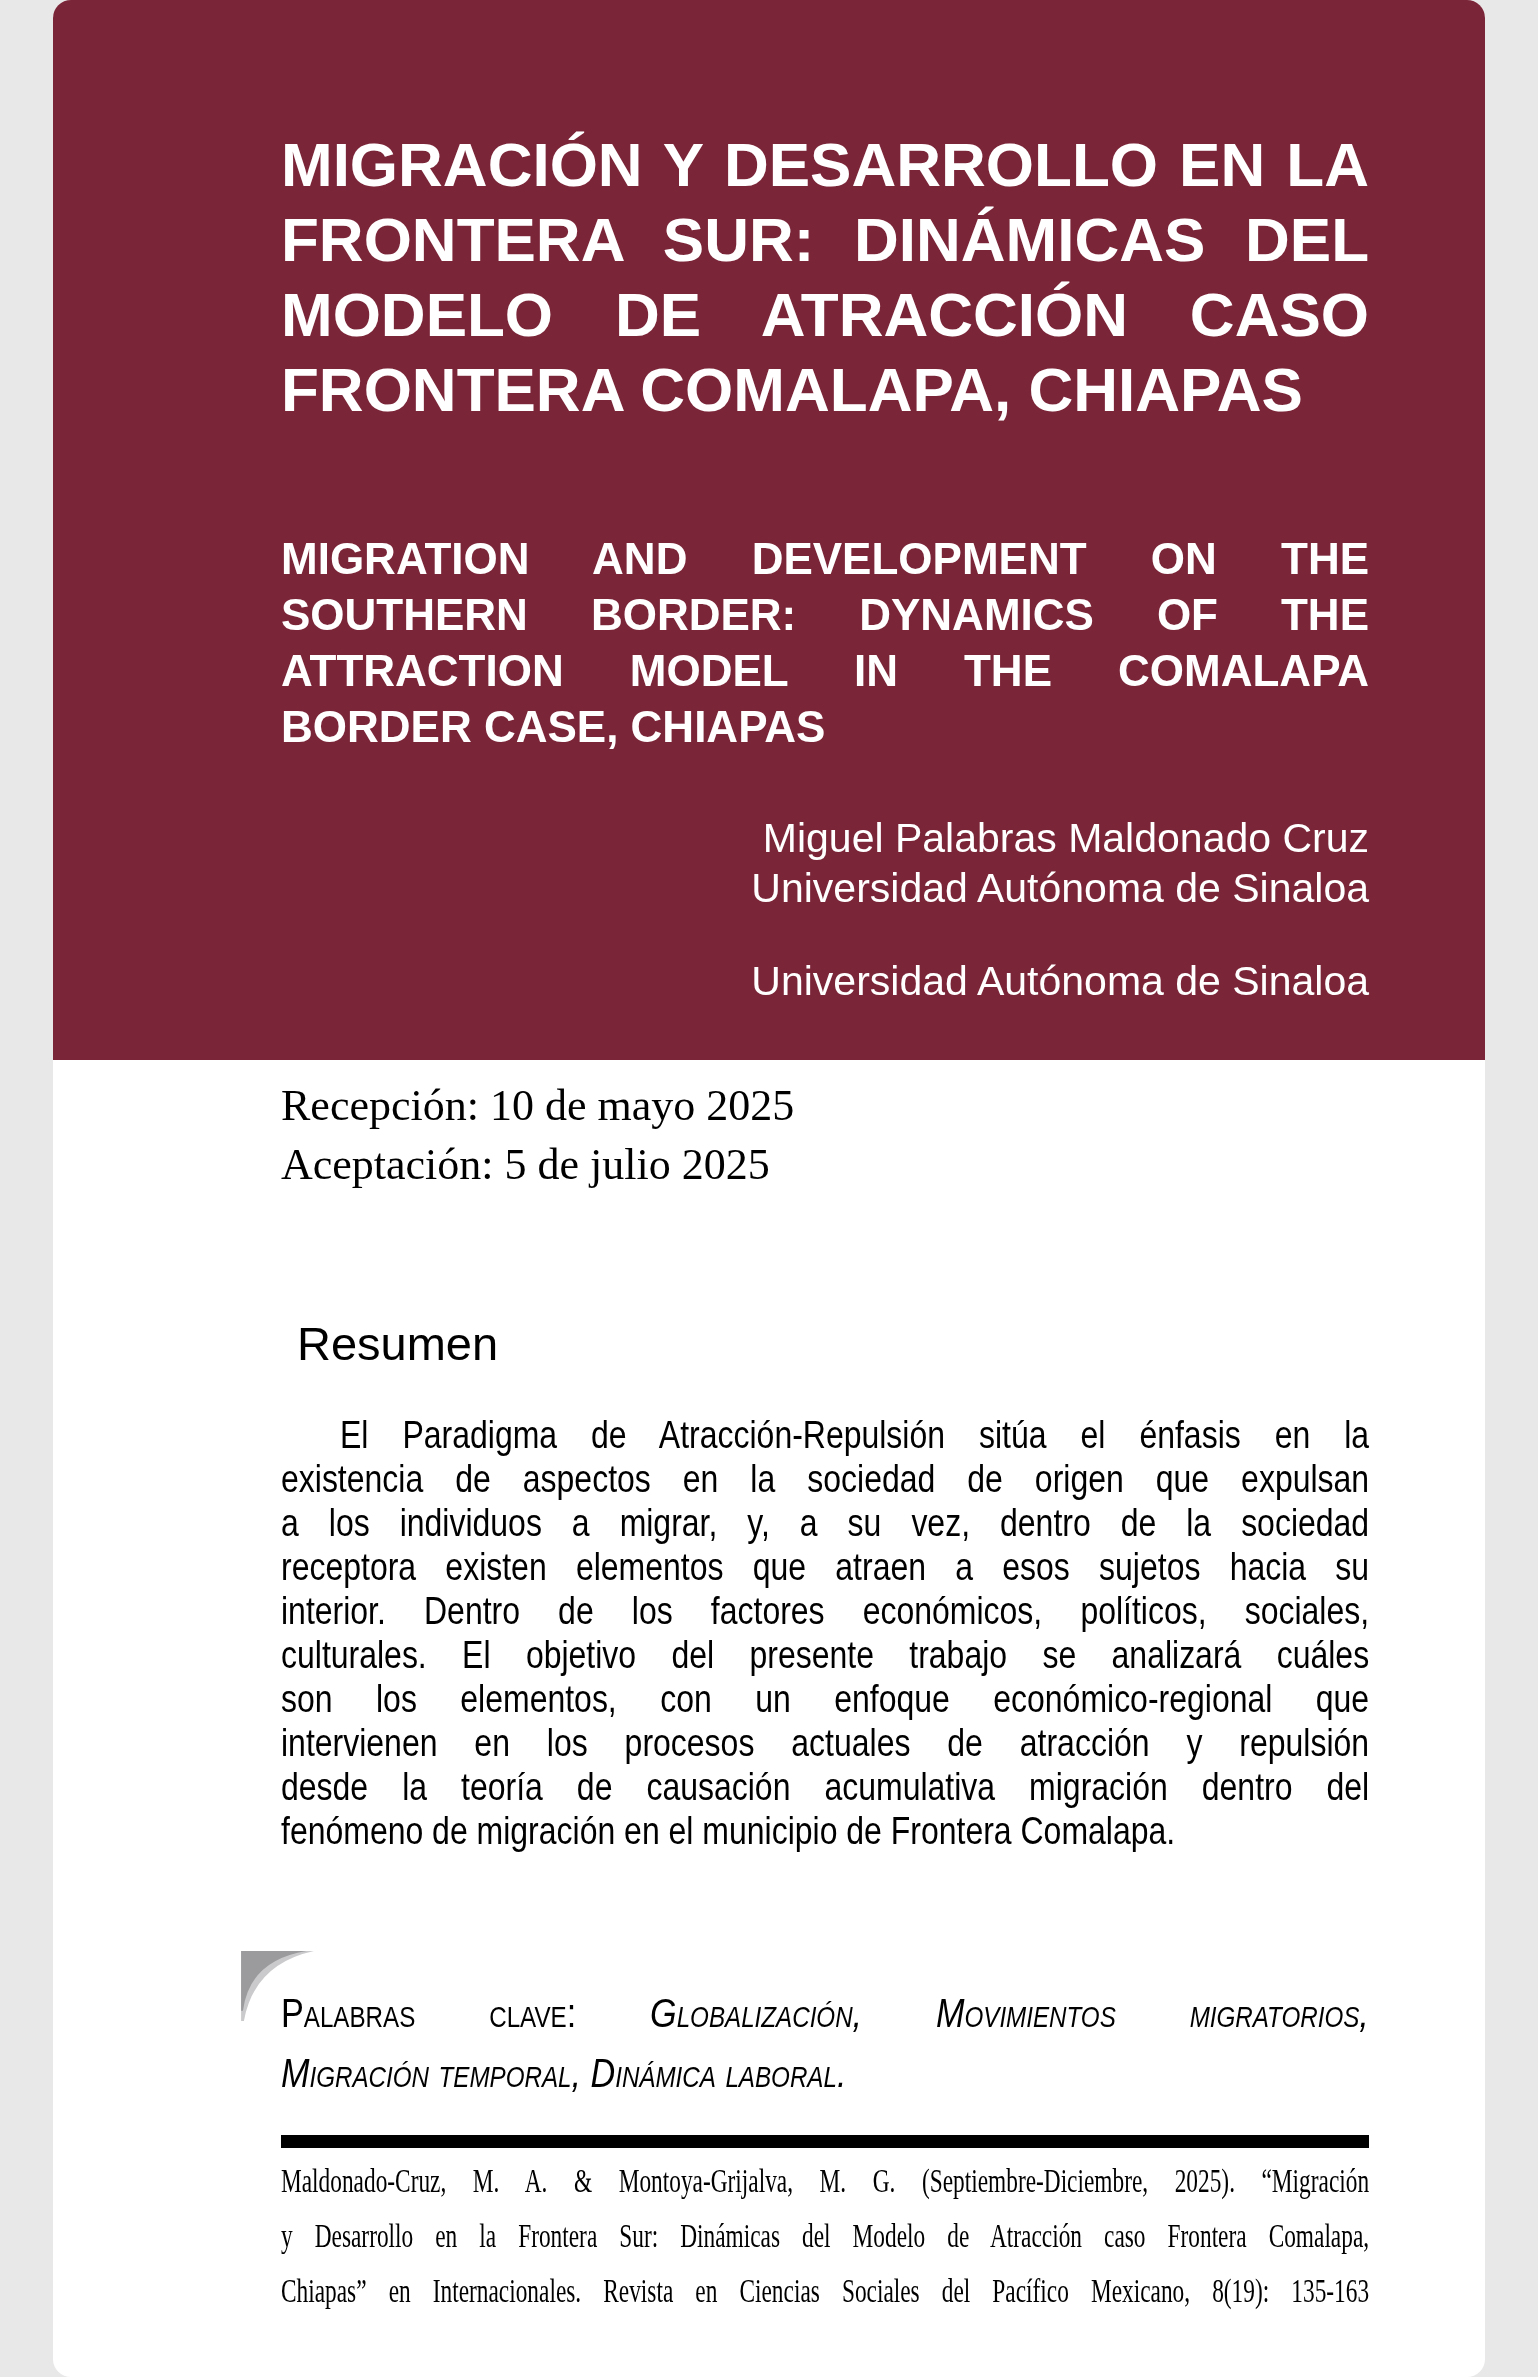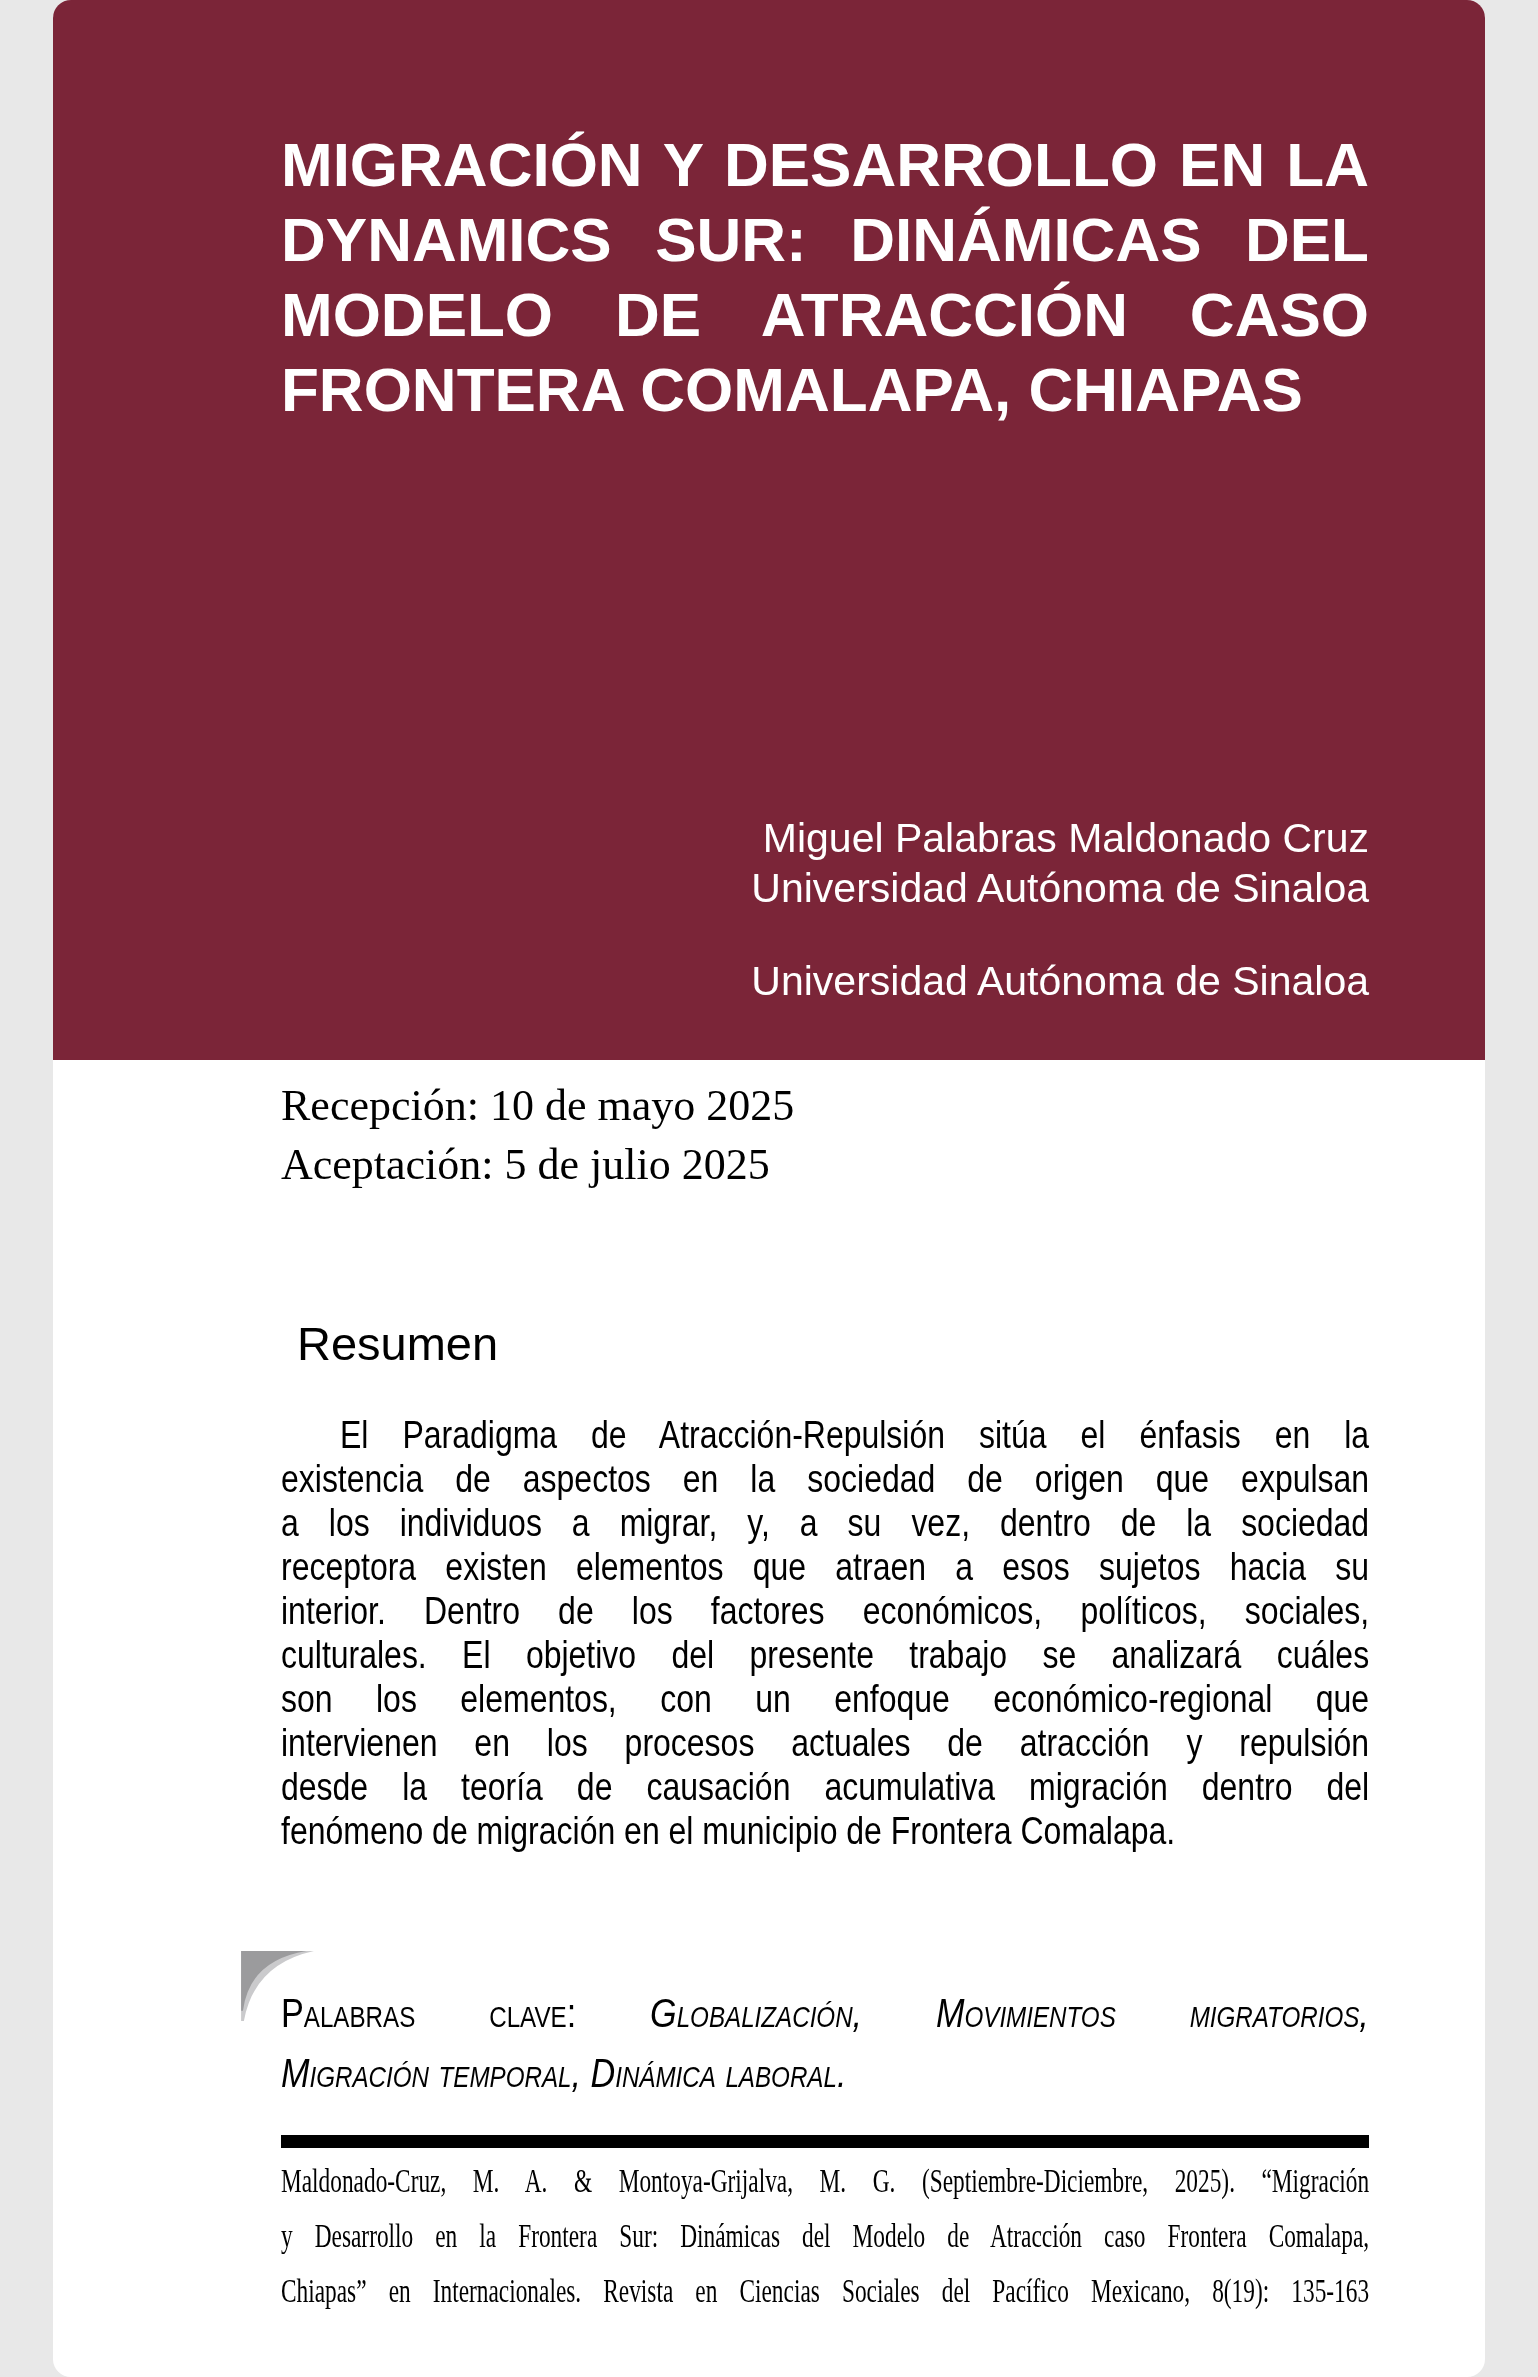--- a/index.html
+++ b/index.html
@@ -140,25 +140,31 @@
 </style>
 </head>
 <body>
 
 <div class="page">
 
   <div class="banner"></div>
 
   <section class="title-es">
     <div class="jline">MIGRACIÓN Y DESARROLLO EN LA</div>
-    <div class="jline">DYNAMICS SUR: DINÁMICAS DEL</div>
+    <div class="jline">FRONTERA SUR: DINÁMICAS DEL</div>
     <div class="jline">MODELO DE ATRACCIÓN CASO</div>
     <div class="jline last">FRONTERA COMALAPA, CHIAPAS</div>
   </section>
 
+  <section class="title-en">
+    <div class="jline">MIGRATION AND DEVELOPMENT ON THE</div>
+    <div class="jline">SOUTHERN BORDER: DYNAMICS OF THE</div>
+    <div class="jline">ATTRACTION MODEL IN THE COMALAPA</div>
+    <div class="jline last">BORDER CASE, CHIAPAS</div>
+  </section>
 
   <section class="authors">
     <div class="author-group">
       <div>Miguel Palabras Maldonado Cruz</div>
       <div>Universidad Autónoma de Sinaloa</div>
     </div>
     <div class="author-group">
       <div>Universidad Autónoma de Sinaloa</div>
     </div>
   </section>

